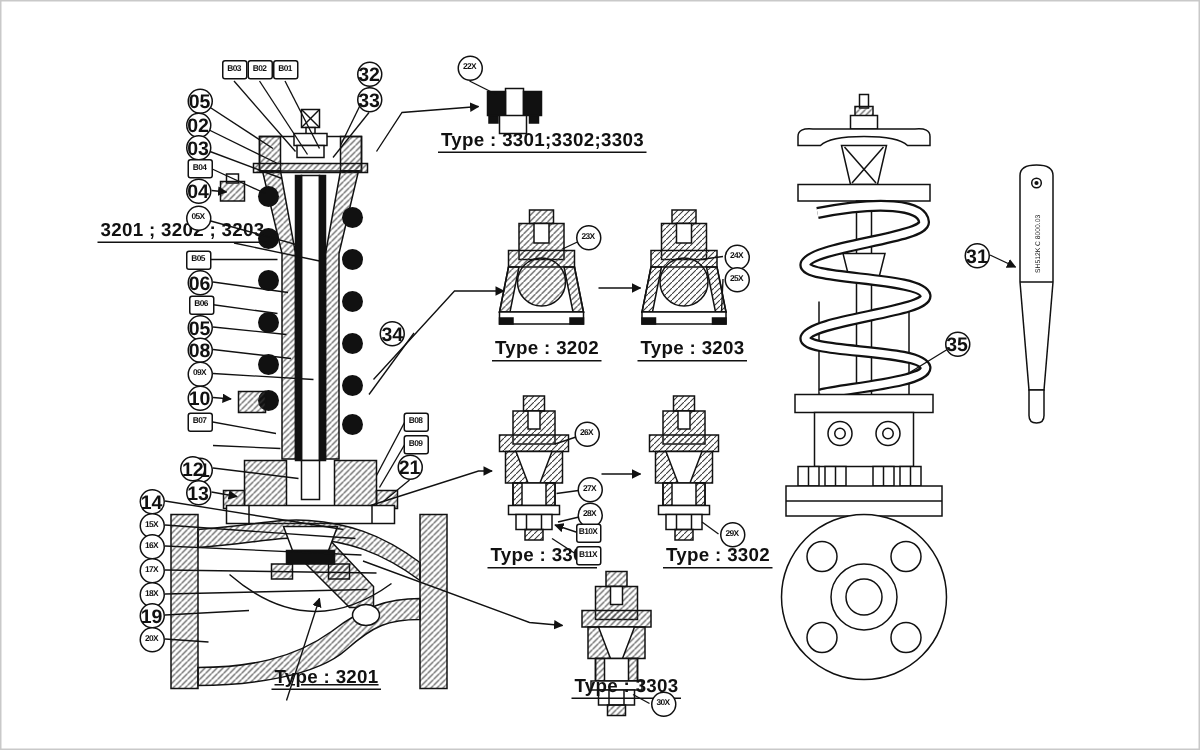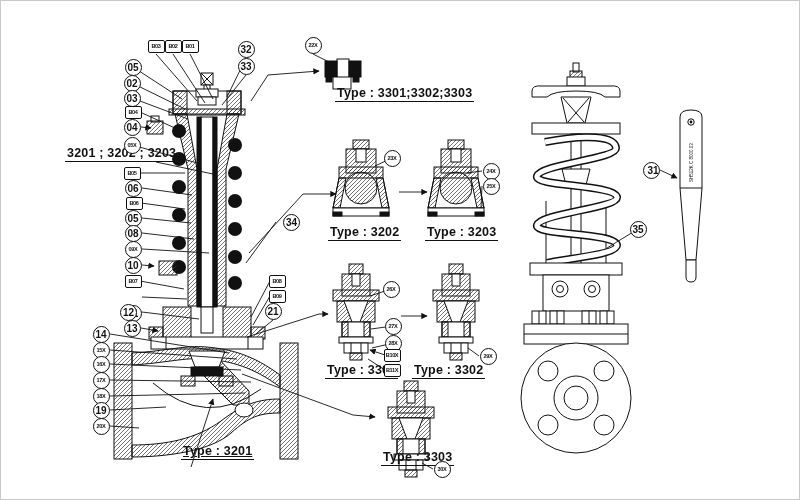--- a/index.html
+++ b/index.html
@@ -5,21 +5,21 @@
   html,body{margin:0;padding:0;background:#fff;}
   #stage{position:relative;width:800px;height:500px;background:#ffffff;
          font-family:"Liberation Sans",sans-serif;overflow:hidden;
          border:1px solid #c9c9c9;box-sizing:border-box;}
   #art{position:absolute;left:0;top:0;}
   .lbl{position:absolute;color:#111;font-size:12.5px;font-weight:bold;
        border-bottom:1.4px solid #111;padding:0 2px 1px 2px;white-space:nowrap;
        letter-spacing:0.2px;}
   .callout{position:absolute;box-sizing:border-box;background:#fff;border:1.2px solid #111;
        color:#111;text-align:center;font-weight:bold;z-index:5;}
-  .ci{width:17px;height:17px;border-radius:50%;font-size:10px;line-height:15px;}
+  .ci{width:17px;height:17px;border-radius:50%;font-size:13px;line-height:15px;}
   .sq{width:17px;height:13px;border-radius:2px;font-size:6.5px;line-height:11px;}
   .tight{font-size:5.6px;letter-spacing:-0.4px;}
 </style>
 </head>
 <body>
 
 <div id="stage">
 
 <svg id="art" width="800" height="500" viewBox="0 0 800 500">
   <defs>
@@ -258,26 +258,26 @@
     <polyline points="241,373 352,414 374,416" marker-end="url(#arr)"></polyline>
 
     <line x1="398" y1="191" x2="426" y2="191" marker-end="url(#arr)"></line>
     <line x1="400" y1="315" x2="426" y2="315" marker-end="url(#arr)"></line>
 
     <line x1="155" y1="161" x2="212" y2="173"></line>
     <line x1="190" y1="466" x2="212" y2="398" marker-end="url(#arr)"></line>
   </g>
 </svg>
 
-<div class="lbl" style="left:291px;top:85px;margin-left:43px;">Type : 3301;3302;3303</div>
+<div class="lbl" style="left:291px;top:85px;">Type : 3301;3302;3303</div>
 <div class="lbl" style="left:64px;top:145px;">3201 ; 3202 ; 3203</div>
 <div class="lbl" style="left:327px;top:224px;">Type : 3202</div>
 <div class="lbl" style="left:424px;top:224px;text-align:right;">Type : 3203</div>
 <div class="lbl" style="left:324px;top:362px;">Type : 3301</div>
-<div class="lbl" style="left:411px;top:362px;">Type : 3302</div>
+<div class="lbl" style="left:441px;top:362px;">Type : 3302</div>
 <div class="lbl" style="left:380px;top:449px;">Type : 3303</div>
 <div class="lbl" style="left:180px;top:443px;text-decoration:underline;">Type : 3201</div>
 
 <div id="callout-layer">
       <div class="callout sq tight" style="left: 146.5px; top: 38.5px;">B03</div>
       <div class="callout sq tight" style="left: 163.5px; top: 38.5px;">B02</div>
       <div class="callout sq tight" style="left: 180.5px; top: 38.5px;">B01</div>
       <div class="callout ci" style="left: 236.5px; top: 39.5px;">32</div>
       <div class="callout ci" style="left: 236.5px; top: 56.5px;">33</div>
       <div class="callout ci" style="left: 123.5px; top: 57.5px;">05</div>
@@ -297,21 +297,21 @@
       <div class="callout ci" style="left: 123.5px; top: 287.5px; margin-top: 16px;">11</div>
       <div class="callout ci" style="left: 119px; top: 302.5px;">12</div>
       <div class="callout ci" style="left: 122.5px; top: 318.5px;">13</div>
       <div class="callout ci" style="left: 91.5px; top: 324.5px;">14</div>
       <div class="callout ci tight" style="left: 91.5px; top: 340.5px;">15X</div>
       <div class="callout ci tight" style="left: 91.5px; top: 354.5px;">16X</div>
       <div class="callout ci tight" style="left: 91.5px; top: 370.5px;">17X</div>
       <div class="callout ci tight" style="left: 91.5px; top: 386.5px;">18X</div>
       <div class="callout ci" style="left: 91.5px; top: 400.5px;">19</div>
       <div class="callout ci tight" style="left: 91.5px; top: 416.5px;">20X</div>
-      <div class="callout ci" style="left: 282px; top: 212.5px; text-align: center;">34</div>
+      <div class="callout ci" style="left: 252px; top: 212.5px; text-align: center;">34</div>
       <div class="callout sq tight" style="left: 267.5px; top: 273.5px;">B08</div>
       <div class="callout sq tight" style="left: 267.5px; top: 288.5px;">B09</div>
       <div class="callout ci" style="left: 263.5px; top: 301.5px;">21</div>
       <div class="callout ci tight" style="left: 303.5px; top: 35.5px;">22X</div>
       <div class="callout ci tight" style="left: 382.5px; top: 148.5px;">23X</div>
       <div class="callout ci tight" style="left: 481.5px; top: 161.5px;">24X</div>
       <div class="callout ci tight" style="left: 481.5px; top: 176.5px;">25X</div>
       <div class="callout ci tight" style="left: 381.5px; top: 279.5px;">26X</div>
       <div class="callout ci tight" style="left: 383.5px; top: 316.5px;">27X</div>
       <div class="callout ci tight" style="left: 383.5px; top: 333.5px;">28X</div>

